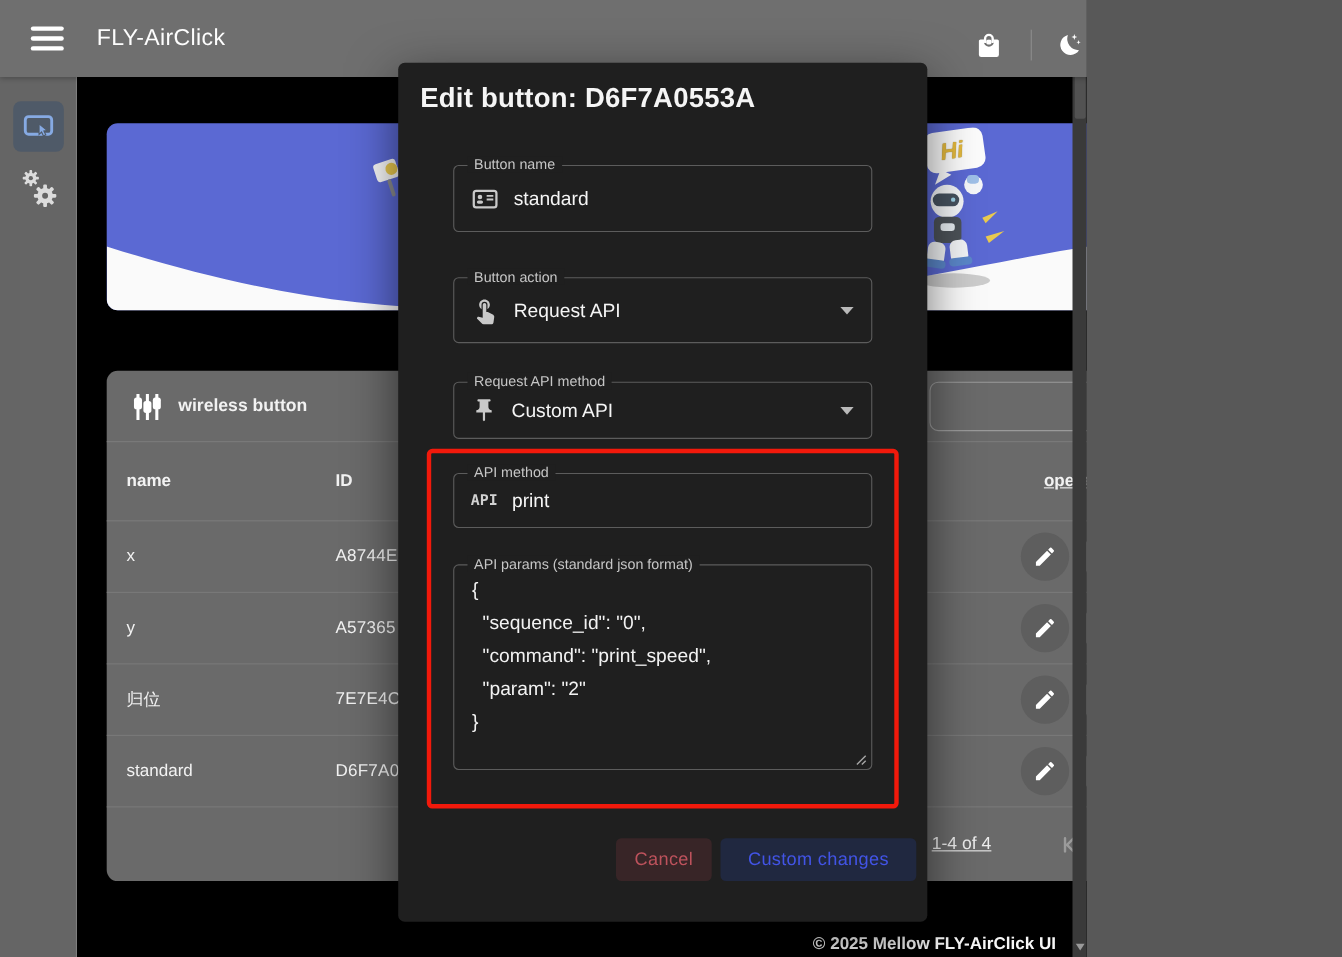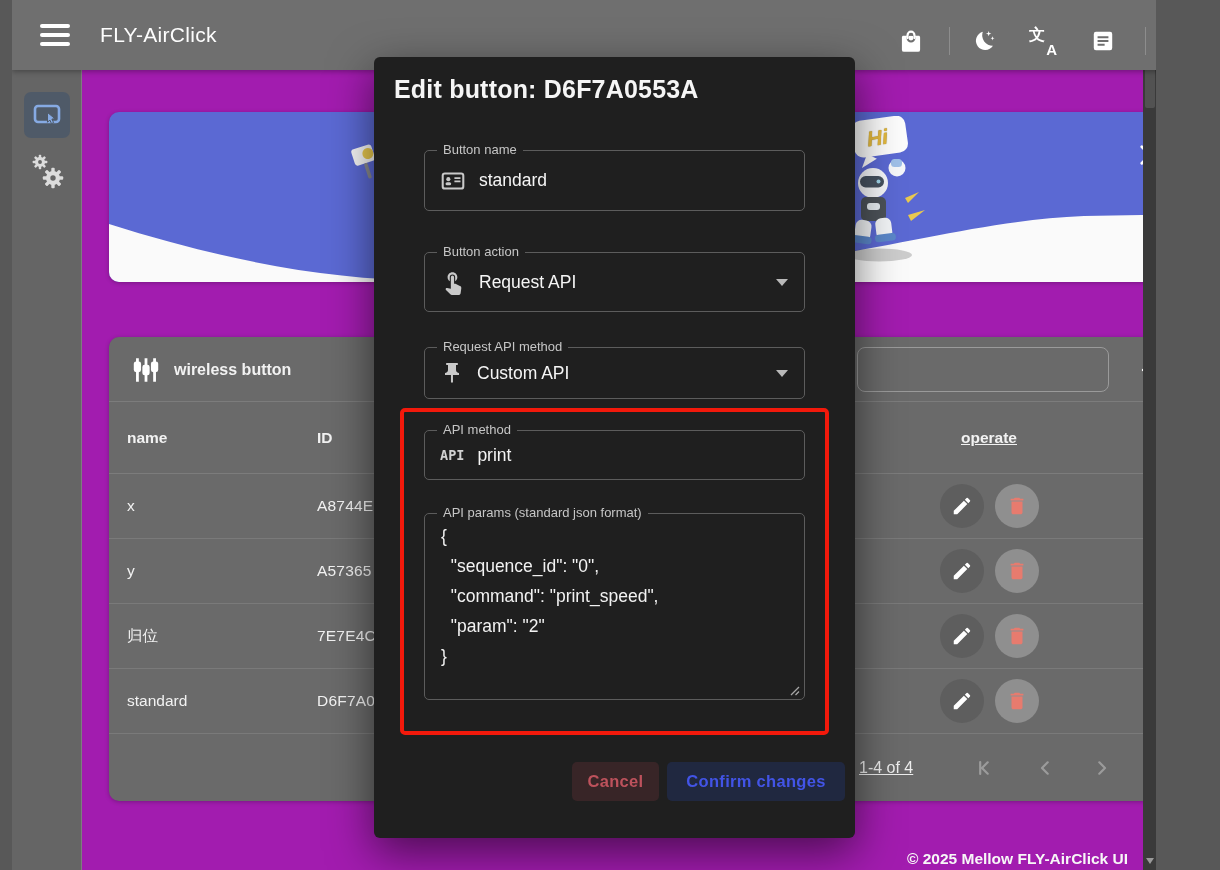--- a/index.html
+++ b/index.html
@@ -1,18 +1,18 @@
 <!DOCTYPE html>
 <html><head>
 <meta charset="utf-8">
 <style>
   html,body{margin:0;padding:0;background:#585858;}
   *{box-sizing:border-box;}
   body{font-family:"Liberation Sans","DejaVu Sans",sans-serif;}
-  .stage{position:relative;width:1144px;height:870px;overflow:hidden;background:#a21caf;margin-left:12px;}
+  .stage{position:relative;width:988px;height:870px;overflow:hidden;background:#000000;}
 
   
   .topbar{position:absolute;left:0;top:0;width:1207px;height:70px;background:#6f6f6f;z-index:10;box-shadow:0 2px 5px rgba(0,0,0,.28);}
   .hamburger{position:absolute;left:24px;top:19px;width:44px;height:32px;display:flex;flex-direction:column;justify-content:center;gap:5px;cursor:pointer;}
   .hamburger span{display:block;width:30px;height:4px;background:#fff;border-radius:2px;margin-left:4px;}
   .app-title{position:absolute;left:88px;top:0;height:70px;display:flex;align-items:center;color:#fdfdfd;font-size:21px;font-weight:500;letter-spacing:.3px;}
   .tb-icon{position:absolute;top:19px;width:44px;height:44px;display:flex;align-items:center;justify-content:center;cursor:pointer;}
   .tb-sep{position:absolute;top:27px;width:1px;height:28px;background:#8d8d8d;}
   .green-dot{position:absolute;left:1174px;top:15px;width:15px;height:15px;border-radius:50%;background:#7ec77e;z-index:11;}
 
@@ -68,21 +68,21 @@
   .field-value{font-size:17.5px;color:#f5f5f5;}
   .dd-arrow{position:absolute;right:16px;top:50%;margin-top:-3px;width:0;height:0;border-left:6px solid transparent;border-right:6px solid transparent;border-top:7px solid #b9b9b9;}
   .api-prefix{font-family:"DejaVu Sans Mono","Liberation Mono",monospace;font-weight:700;font-size:13.5px;color:#d2d2d2;letter-spacing:0;text-align:right;}
   .f-name{top:93px;height:61px;}
   .f-action{top:195px;height:60px;}
   .f-method{top:290px;height:52px;}
   .f-api{top:373px;height:50px;}
   .f-params{top:456px;height:187px;}
   .params-text{position:absolute;left:16px;top:7px;right:14px;bottom:10px;white-space:pre;font-size:17.5px;line-height:30px;color:#f2f2f2;overflow:hidden;}
   .resize-grip{position:absolute;right:4px;bottom:3px;}
-  .modal-btn{position:absolute;top:705px;height:39px;border:none;border-radius:5px;font-size:16.5px;font-weight:700;cursor:pointer;font-family:inherit;letter-spacing:.3px;}
+  .modal-btn{position:absolute;top:705px;height:39px;border:none;border-radius:5px;font-size:16.5px;font-weight:400;cursor:pointer;font-family:inherit;letter-spacing:.3px;}
   .btn-cancel{left:198px;width:87px;background:#382527;color:#bd525c;}
   .btn-confirm{left:293px;width:178px;background:#202840;color:#4254e6;}
 
   
   .red-box{position:absolute;left:388px;top:408px;width:429px;height:327px;border:4px solid #f2190b;border-radius:5px;z-index:60;pointer-events:none;}
 </style>
 </head>
 <body>
 
 <div class="stage">
@@ -385,18 +385,18 @@
   "sequence_id": "0",
   "command": "print_speed",
   "param": "2"
 }</div>
       <svg class="resize-grip" width="11" height="11" viewBox="0 0 11 11">
         <path d="M10 2L2 10M10 6.5L6.5 10" stroke="#a5a5a5" stroke-width="1.3"></path>
       </svg>
     </div>
 
     <button class="modal-btn btn-cancel">Cancel</button>
-    <button class="modal-btn btn-confirm">Confirm changes</button>
+    <button class="modal-btn btn-confirm">Custom changes</button>
   </div>
 
   <div class="red-box"></div>
 
 </div>
 
 </body></html>

